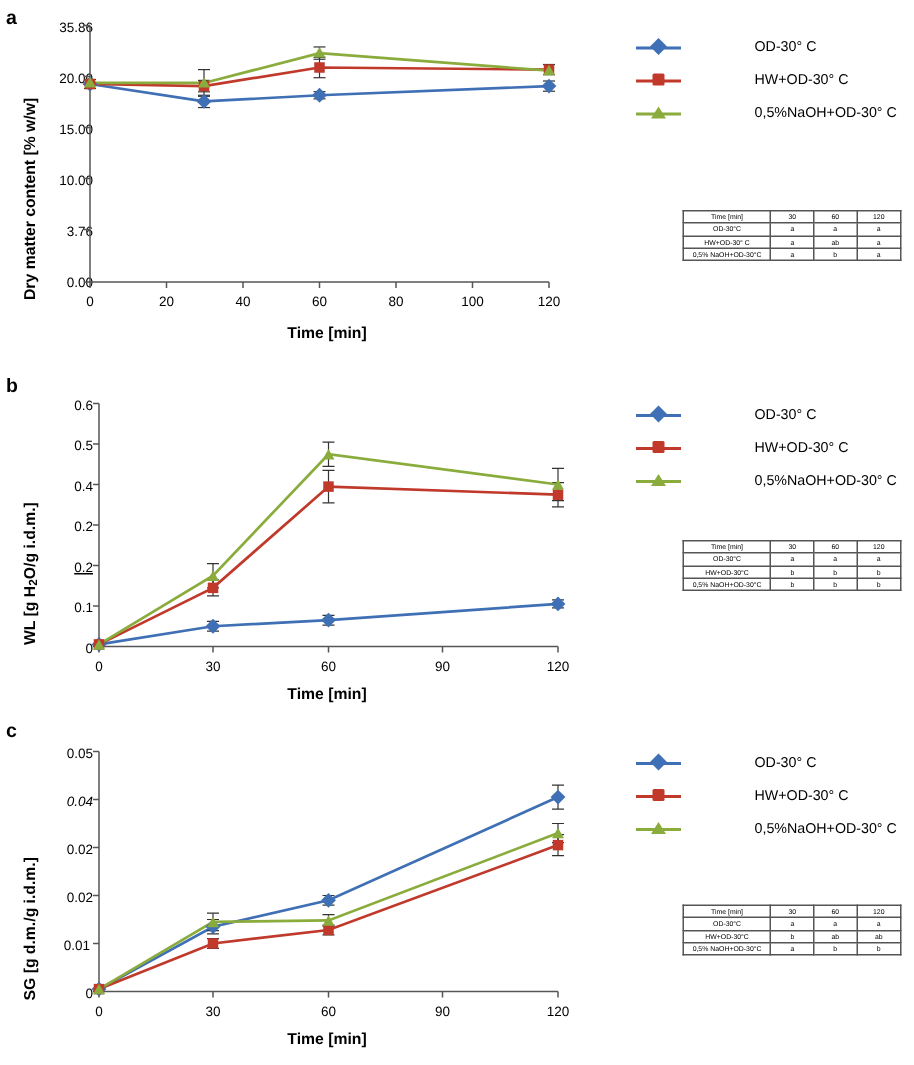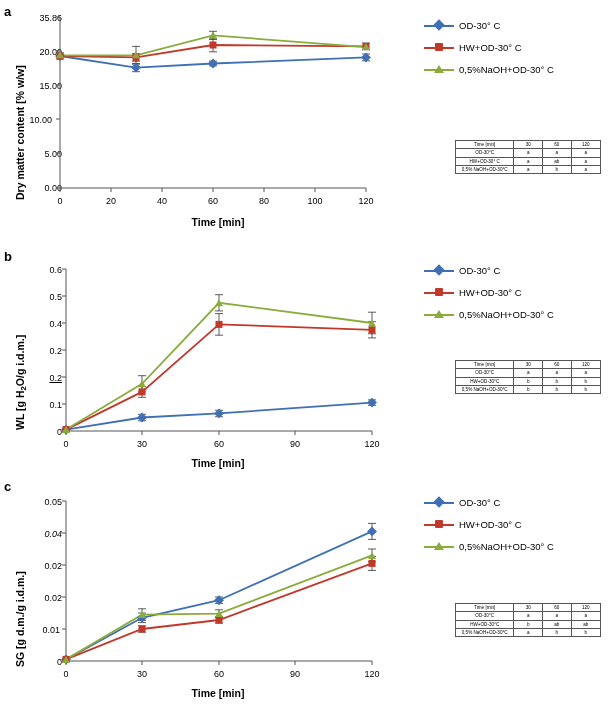--- a/index.html
+++ b/index.html
@@ -31,22 +31,24 @@
     left: 4px;
     top: 4px;
   }
 
   .legend {
     position: absolute;
     font-size: 9.5px;
   }
   .legend-row {
     display: flex;
+    align-items: center;
     height: 22px;
     white-space: nowrap;
+    gap: 44px;
   }
   .legend-mark {
     width: 30px;
     height: 10px;
     position: relative;
     margin-right: 5px;
     flex: 0 0 30px;
   }
   .legend-mark .lline {
     position: absolute;
@@ -119,22 +121,22 @@
 <body>
 
 <div class="panel" id="panel-a">
   <div class="panel-label">a</div>
 
   <div class="axis-title-y" style="left:14px; top:200px; width:200px;">Dry matter content [% w/w]</div>
 
   <div class="tick-label tick-y" style="left:18px; top:13px; width:44px;">35.86</div>
   <div class="tick-label tick-y" style="left:18px; top:47px; width:44px;">20.00</div>
   <div class="tick-label tick-y" style="left:18px; top:81px; width:44px;">15.00</div>
-  <div class="tick-label tick-y" style="left:8px; top:115px; width:44px;">10.00</div>
-  <div class="tick-label tick-y" style="left:18px; top:149px; width:44px;">5.00</div>
+  <div class="tick-label tick-y" style="left:18px; top:115px; width:44px;">10.00</div>
+  <div class="tick-label tick-y" style="left:18px; top:149px; width:44px;">3.76</div>
   <div class="tick-label tick-y" style="left:18px; top:183px; width:44px;">0.00</div>
 
   <div class="tick-label tick-x" style="left:48px; top:196px; width:24px;">0</div>
   <div class="tick-label tick-x" style="left:99px; top:196px; width:24px;">20</div>
   <div class="tick-label tick-x" style="left:150px; top:196px; width:24px;">40</div>
   <div class="tick-label tick-x" style="left:201px; top:196px; width:24px;">60</div>
   <div class="tick-label tick-x" style="left:252px; top:196px; width:24px;">80</div>
   <div class="tick-label tick-x" style="left:303px; top:196px; width:24px;">100</div>
   <div class="tick-label tick-x" style="left:354px; top:196px; width:24px;">120</div>
 

